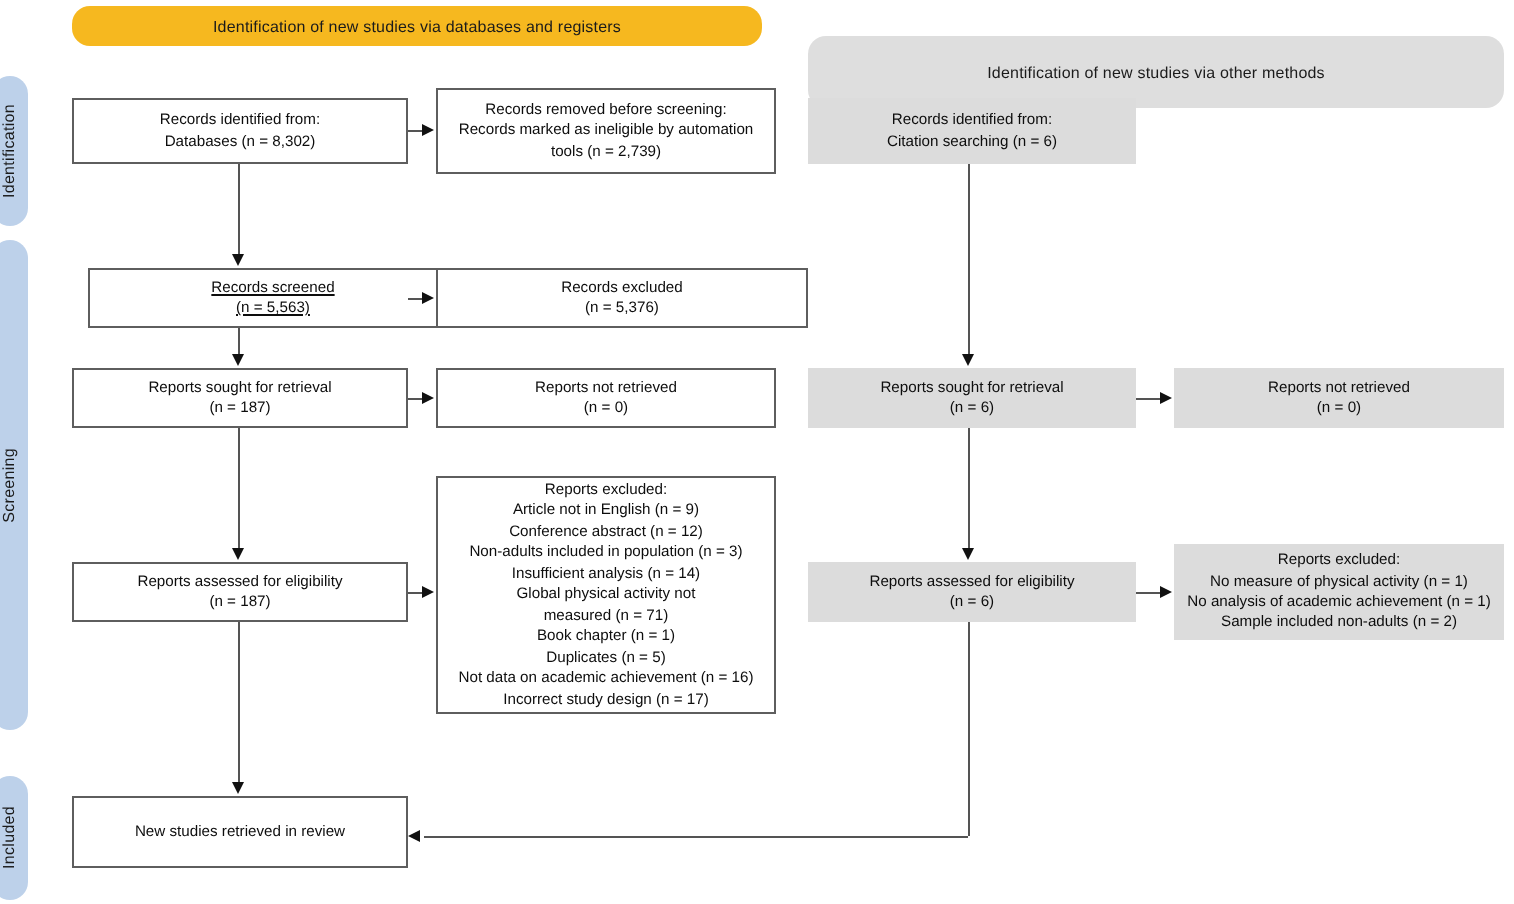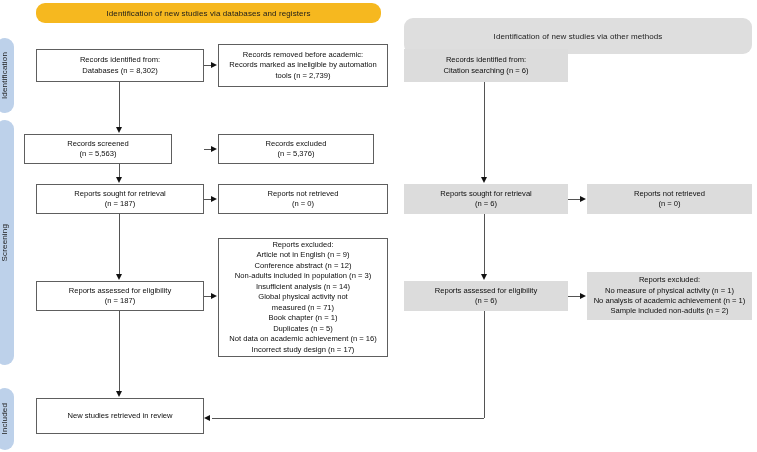--- a/index.html
+++ b/index.html
@@ -127,34 +127,34 @@
 
   <div class="fbox fbox-white" style="left:36px; top:49px; width:168px; height:33px;">
     <div class="inner">
       <div>Records identified from:</div>
       <div>Databases (n = 8,302)</div>
     </div>
   </div>
 
   <div class="fbox fbox-white" style="left:218px; top:44px; width:170px; height:43px;">
     <div class="inner">
-      <div>Records removed before academic:</div>
+      <div>Records removed before screening:</div>
       <div>Records marked as ineligible by automation</div>
       <div>tools (n = 2,739)</div>
     </div>
   </div>
 
-  <div class="fbox fbox-white" style="left:24px; top:134px; width:148px; height:30px;">
+  <div class="fbox fbox-white" style="left:44px; top:134px; width:185px; height:30px;text-decoration:underline;">
     <div class="inner">
       <div>Records screened</div>
       <div>(n = 5,563)</div>
     </div>
   </div>
 
-  <div class="fbox fbox-white" style="left:218px; top:134px; width:156px; height:30px;justify-content:flex-end;">
+  <div class="fbox fbox-white" style="left:218px; top:134px; width:186px; height:30px;justify-content:flex-end;">
     <div class="inner">
       <div>Records excluded</div>
       <div>(n = 5,376)</div>
     </div>
   </div>
 
   <div class="fbox fbox-white" style="left:36px; top:184px; width:168px; height:30px;">
     <div class="inner">
       <div>Reports sought for retrieval</div>
       <div>(n = 187)</div>

